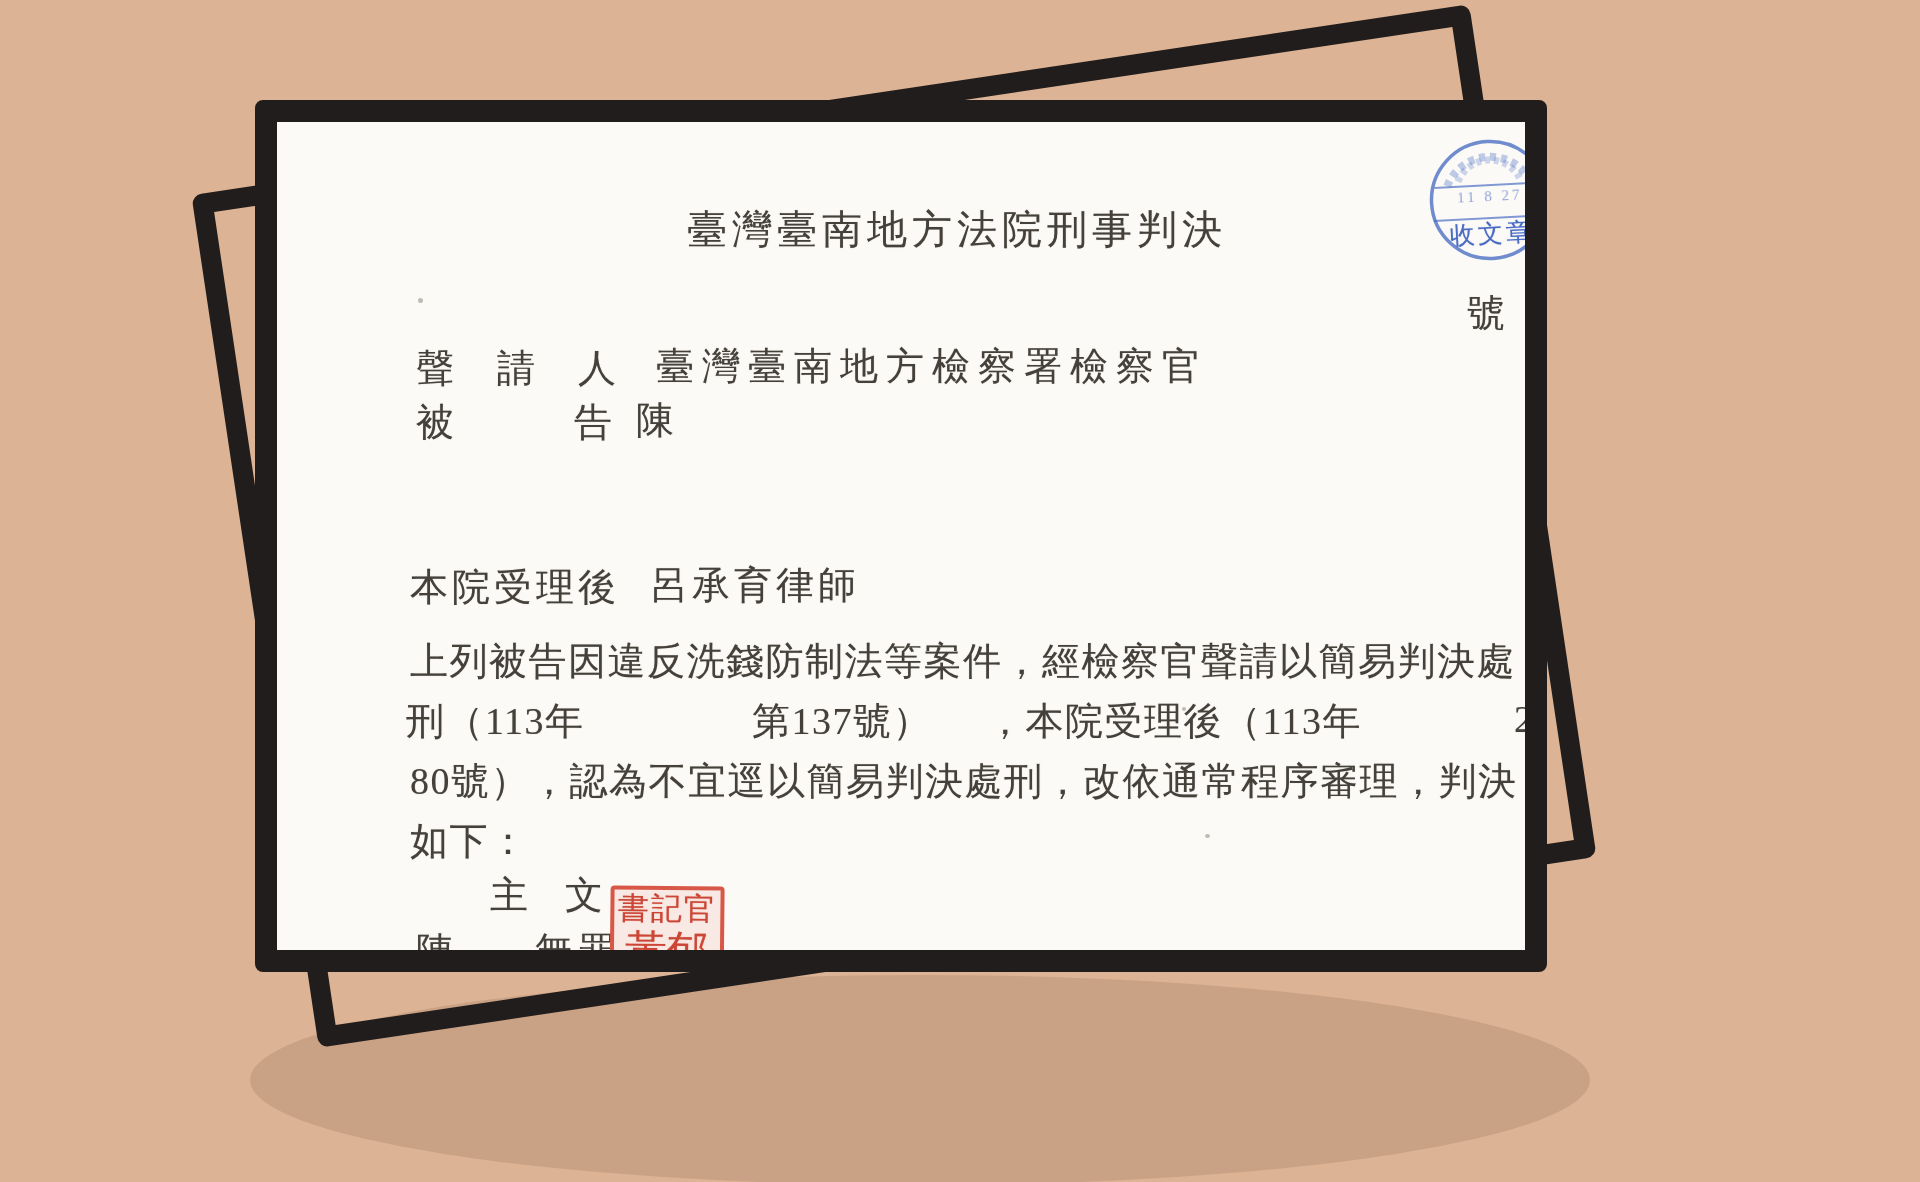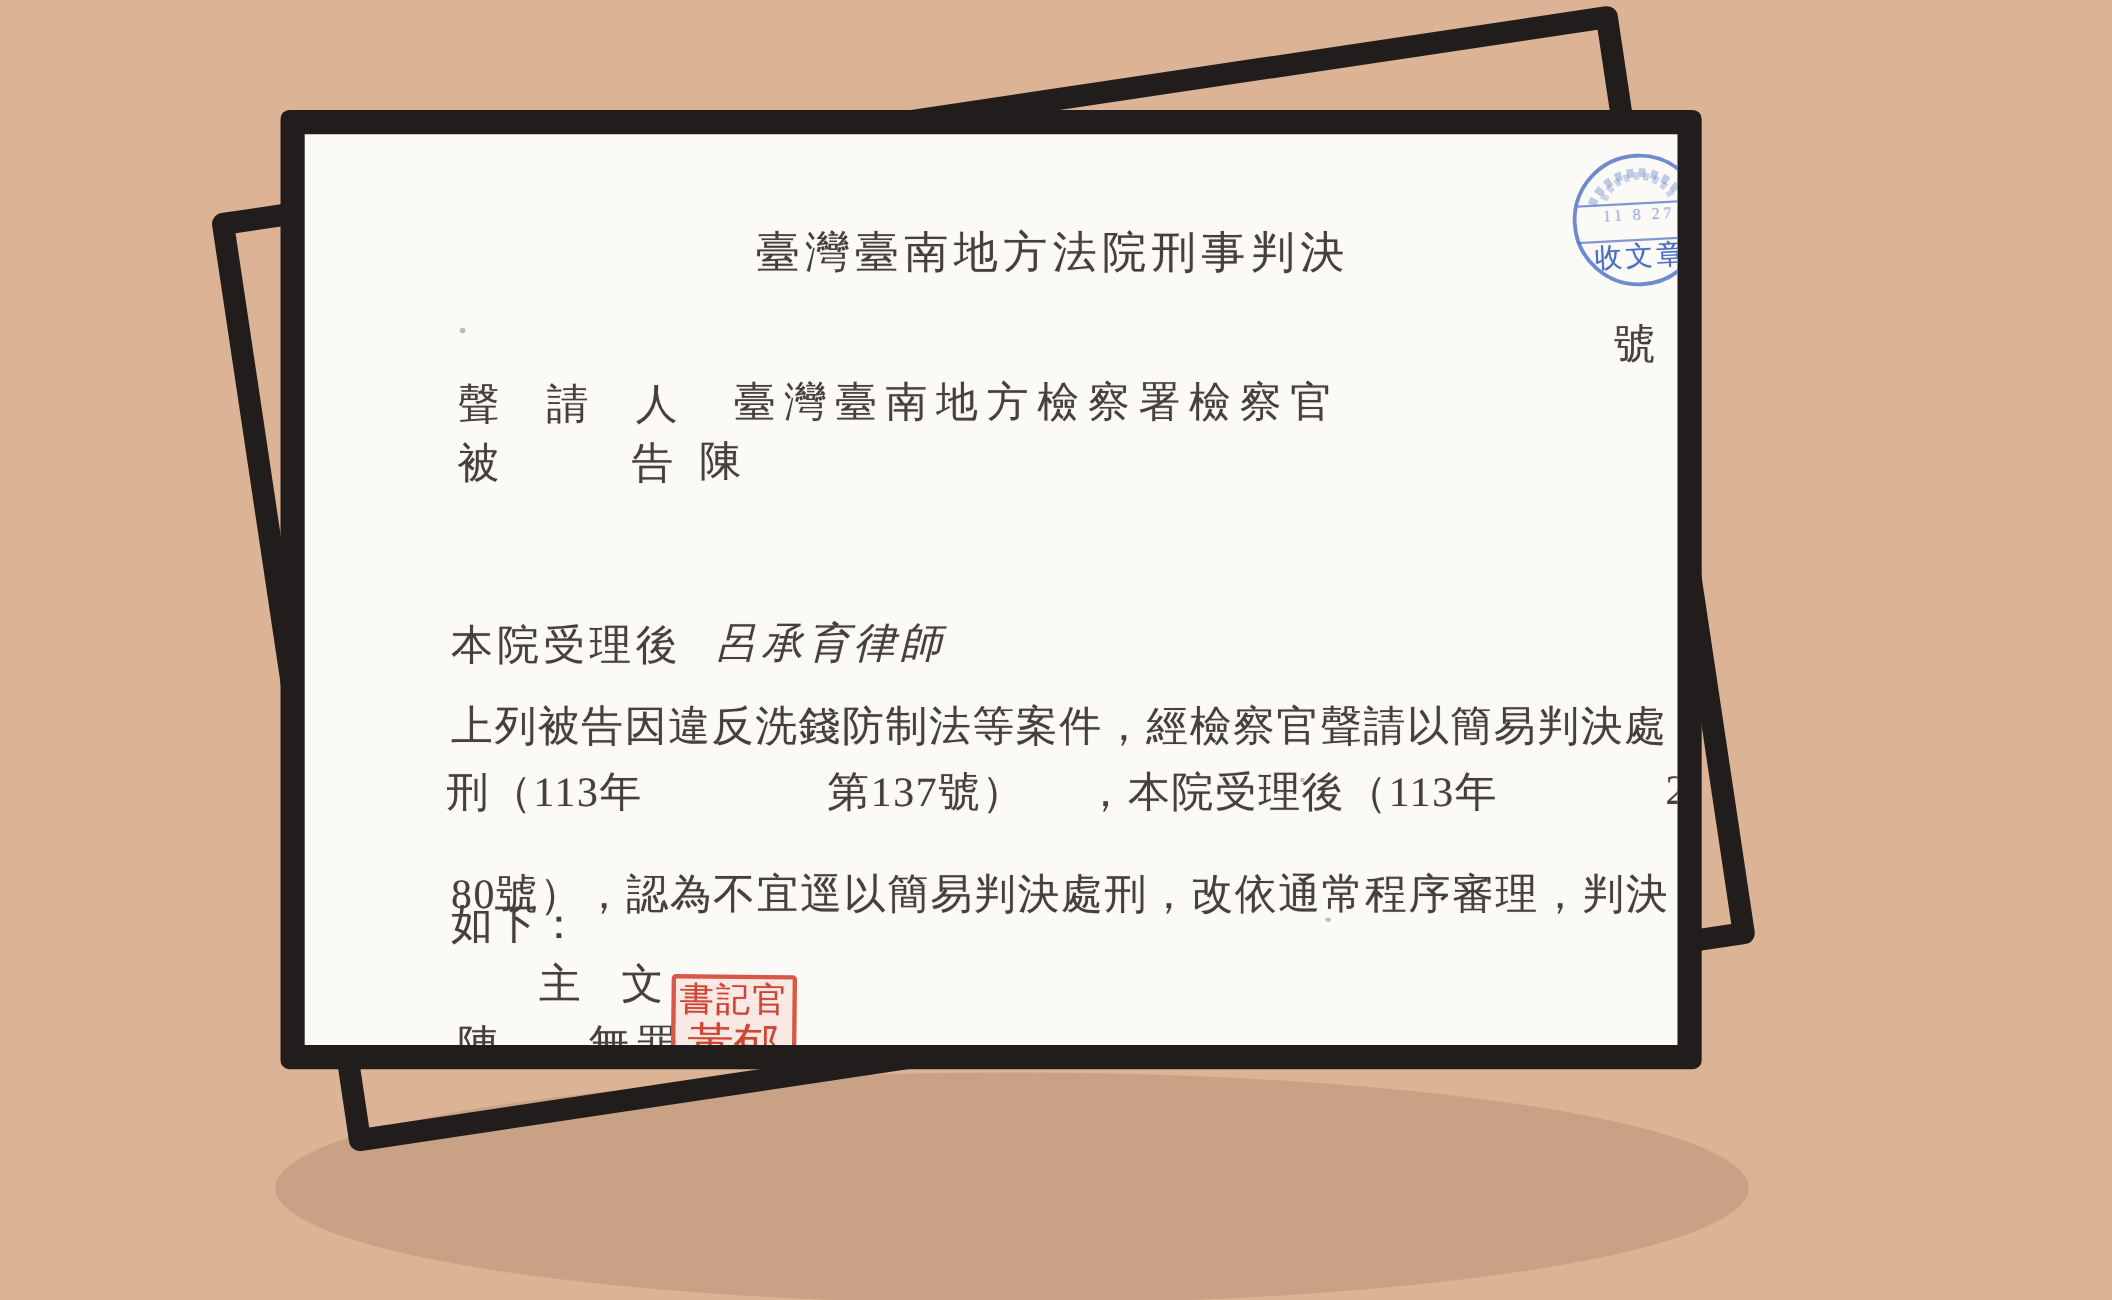--- a/index.html
+++ b/index.html
@@ -36,36 +36,36 @@
   .t{position:absolute;white-space:nowrap;line-height:1;
      text-shadow:0 0 1px rgba(70,64,58,.35);}
 
   .doc-title{left:410px;top:88px;font-size:40px;letter-spacing:5px;text-align:right;}
   .case-prefix{left:645px;top:170px;font-size:38px;letter-spacing:3px;}
   .case-suffix{left:1190px;top:172px;font-size:38px;}
 
   .p1c0{left:139px;top:227px;font-size:38px;}
   .p1c1{left:220px;top:227px;font-size:38px;}
   .p1c2{left:301px;top:227px;font-size:38px;}
-  .p1v {left:390px;top:225px;font-size:38px;letter-spacing:8px;}
+  .p1v {left:379px;top:225px;font-size:38px;letter-spacing:8px;}
 
   .p2c0{left:139px;top:281px;font-size:38px;}
   .p2c1{left:297px;top:281px;font-size:38px;}
   .p2v {left:359px;top:279px;font-size:38px;}
 
   .def-label{left:133px;top:446px;font-size:38px;letter-spacing:4px;}
-  .def-value{left:373px;top:444px;font-size:38px;letter-spacing:4px;font-style:italic;}
+  .def-value{left:373px;top:444px;font-size:38px;letter-spacing:4px;}
 
   .body-line{font-size:38px;letter-spacing:1.5px;}
   .bl1{left:133px;top:520px;}
   .bl2s1{left:129px;top:580px;}
   .bl2s2{left:475px;top:580px;}
   .bl2s3{left:709px;top:580px;}
   .bl2s4{left:1237px;top:578px;}
-  .bl3{left:133px;top:640px;margin-top:32px;}
+  .bl3{left:133px;top:640px;}
   .bl4{left:133px;top:700px;}
 
   .vh1{left:213px;top:754px;font-size:38px;}
   .vh2{left:288px;top:754px;font-size:38px;}
 
   .fin-name{left:139px;top:810px;font-size:38px;}
   .fin-verdict{left:258px;top:810px;font-size:38px;letter-spacing:5px;}
   .fin-period{left:336px;top:818px;font-size:30px;opacity:.7;}
 
   

